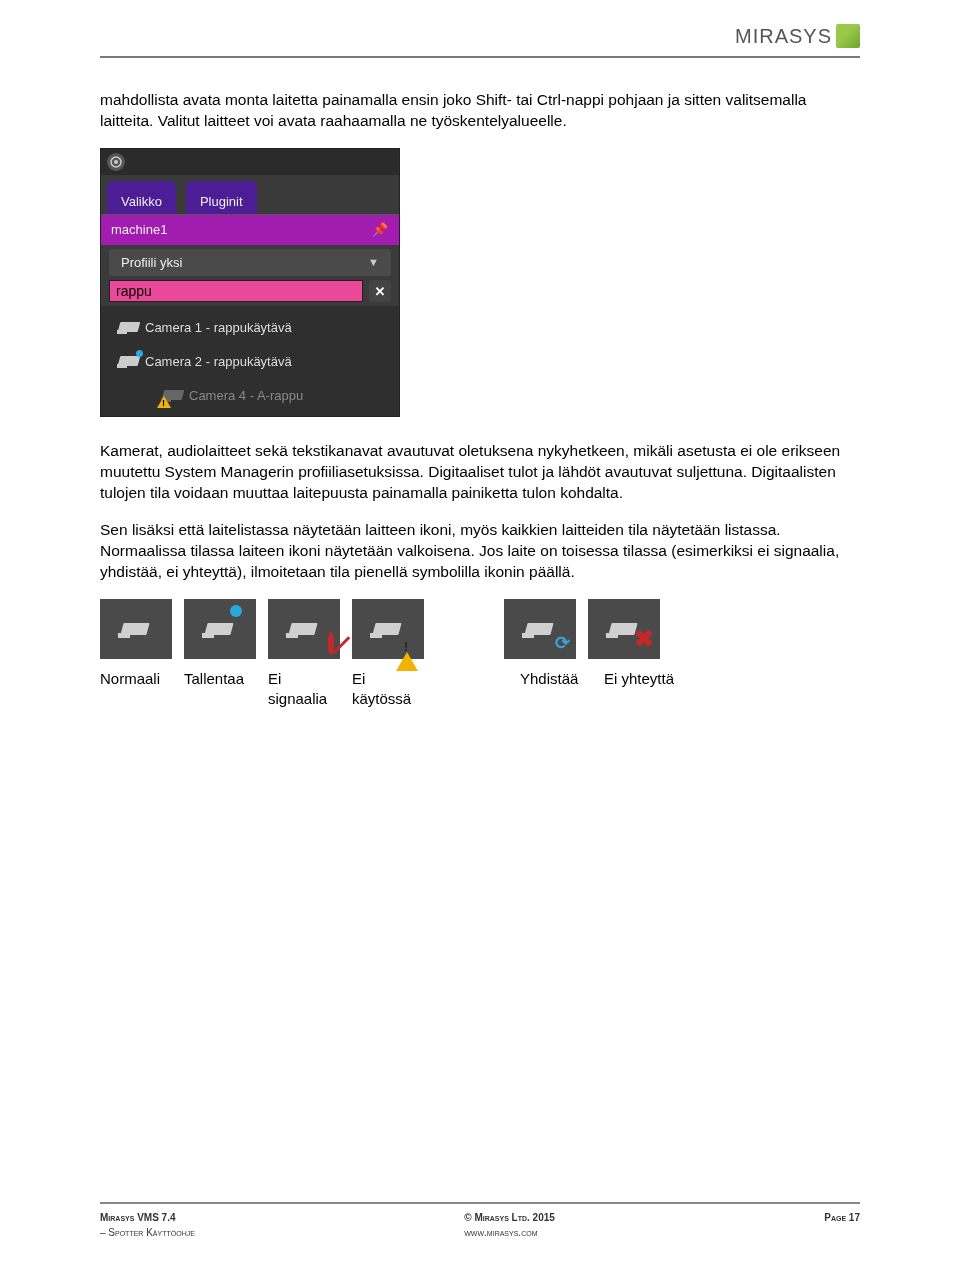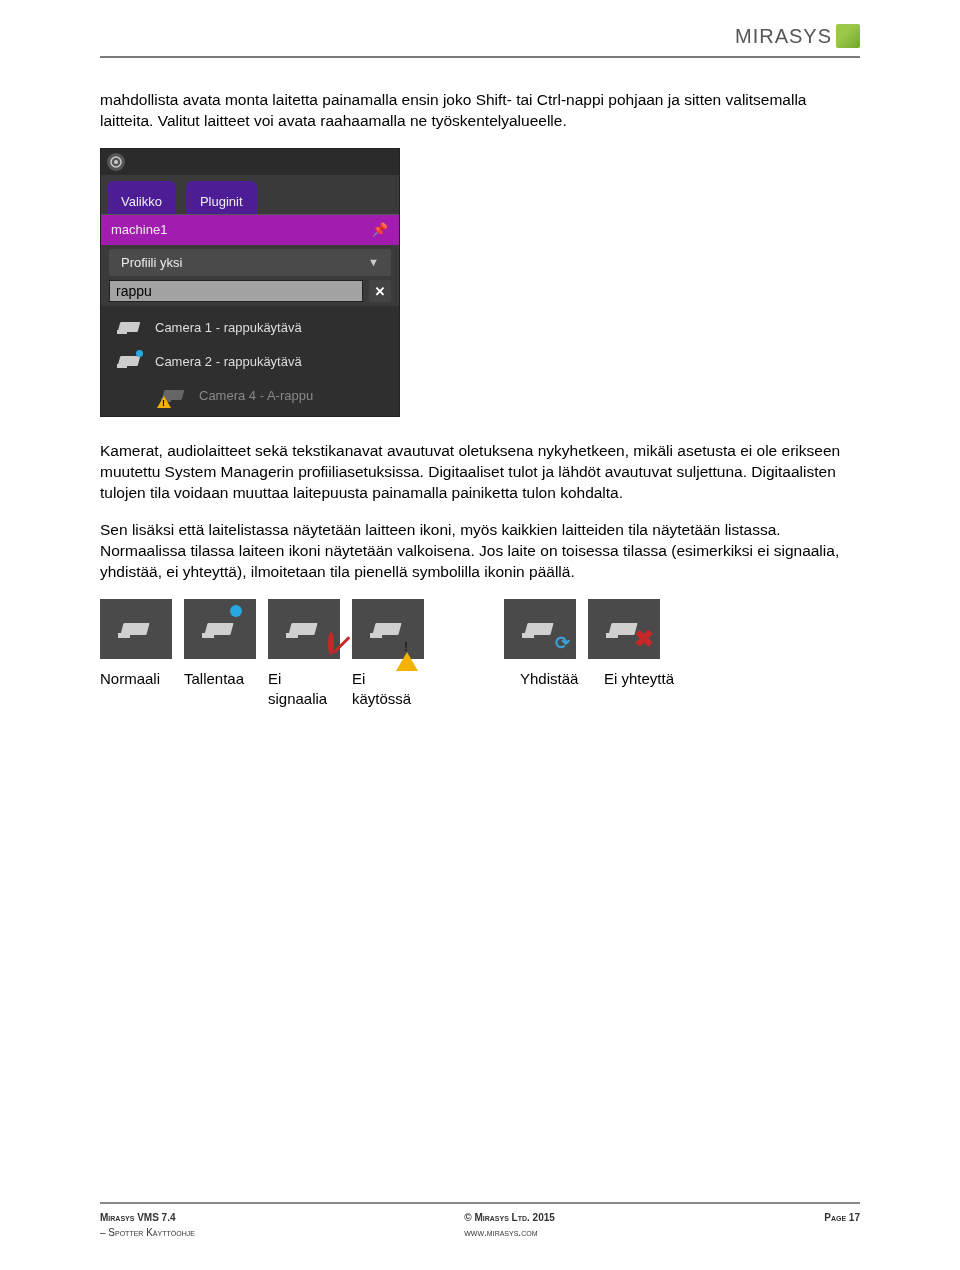--- a/index.html
+++ b/index.html
@@ -60,31 +60,31 @@
   .ui-divline { border-top:1px solid #555; }
   .pin { font-size: 13px; color:#ccc; }
   .profile-row {
     margin: 4px 8px; background:#4a4a4a; border-radius:3px;
     display:flex; justify-content:space-between; align-items:center;
     padding:5px 12px;
   }
   .caret { font-size:11px; color:#ccc; }
   .search-row { margin:4px 8px; display:flex; gap:6px; align-items:center; }
   .search-input {
-    flex:1; background:#a3a3a3; color:#000; border:1px solid #222;
+    flex:1; background:#ec4899; color:#000; border:1px solid #222;
     padding:3px 6px; font-size:14px; height:22px;
   }
   .clear-btn {
     width:22px; height:22px; background:#444; color:#fff;
     display:flex; align-items:center; justify-content:center;
     border-radius:3px; font-weight:bold; cursor:pointer;
   }
   .cam-list { background:#2f2f2f; padding: 4px 0; }
   .cam-item {
-    display:flex; align-items:center; gap:10px;
+    display:flex; align-items:center; 
     padding: 6px 14px; color:#ddd; font-size:13px;
   }
   .cam-disabled { color:#888;margin-left:44px; }
   .cam-ico { width:30px; height:22px; position:relative; }
   .cam-body {
     position:absolute; left:4px; top:6px; width:20px; height:10px;
     background:#ccc; transform: skewX(-15deg); border-radius:1px;
   }
   .cam-base { position:absolute; left:2px; top:14px; width:10px; height:4px; background:#ccc; }
   .cam-dark .cam-body, .cam-dark .cam-base { background:#666; }

